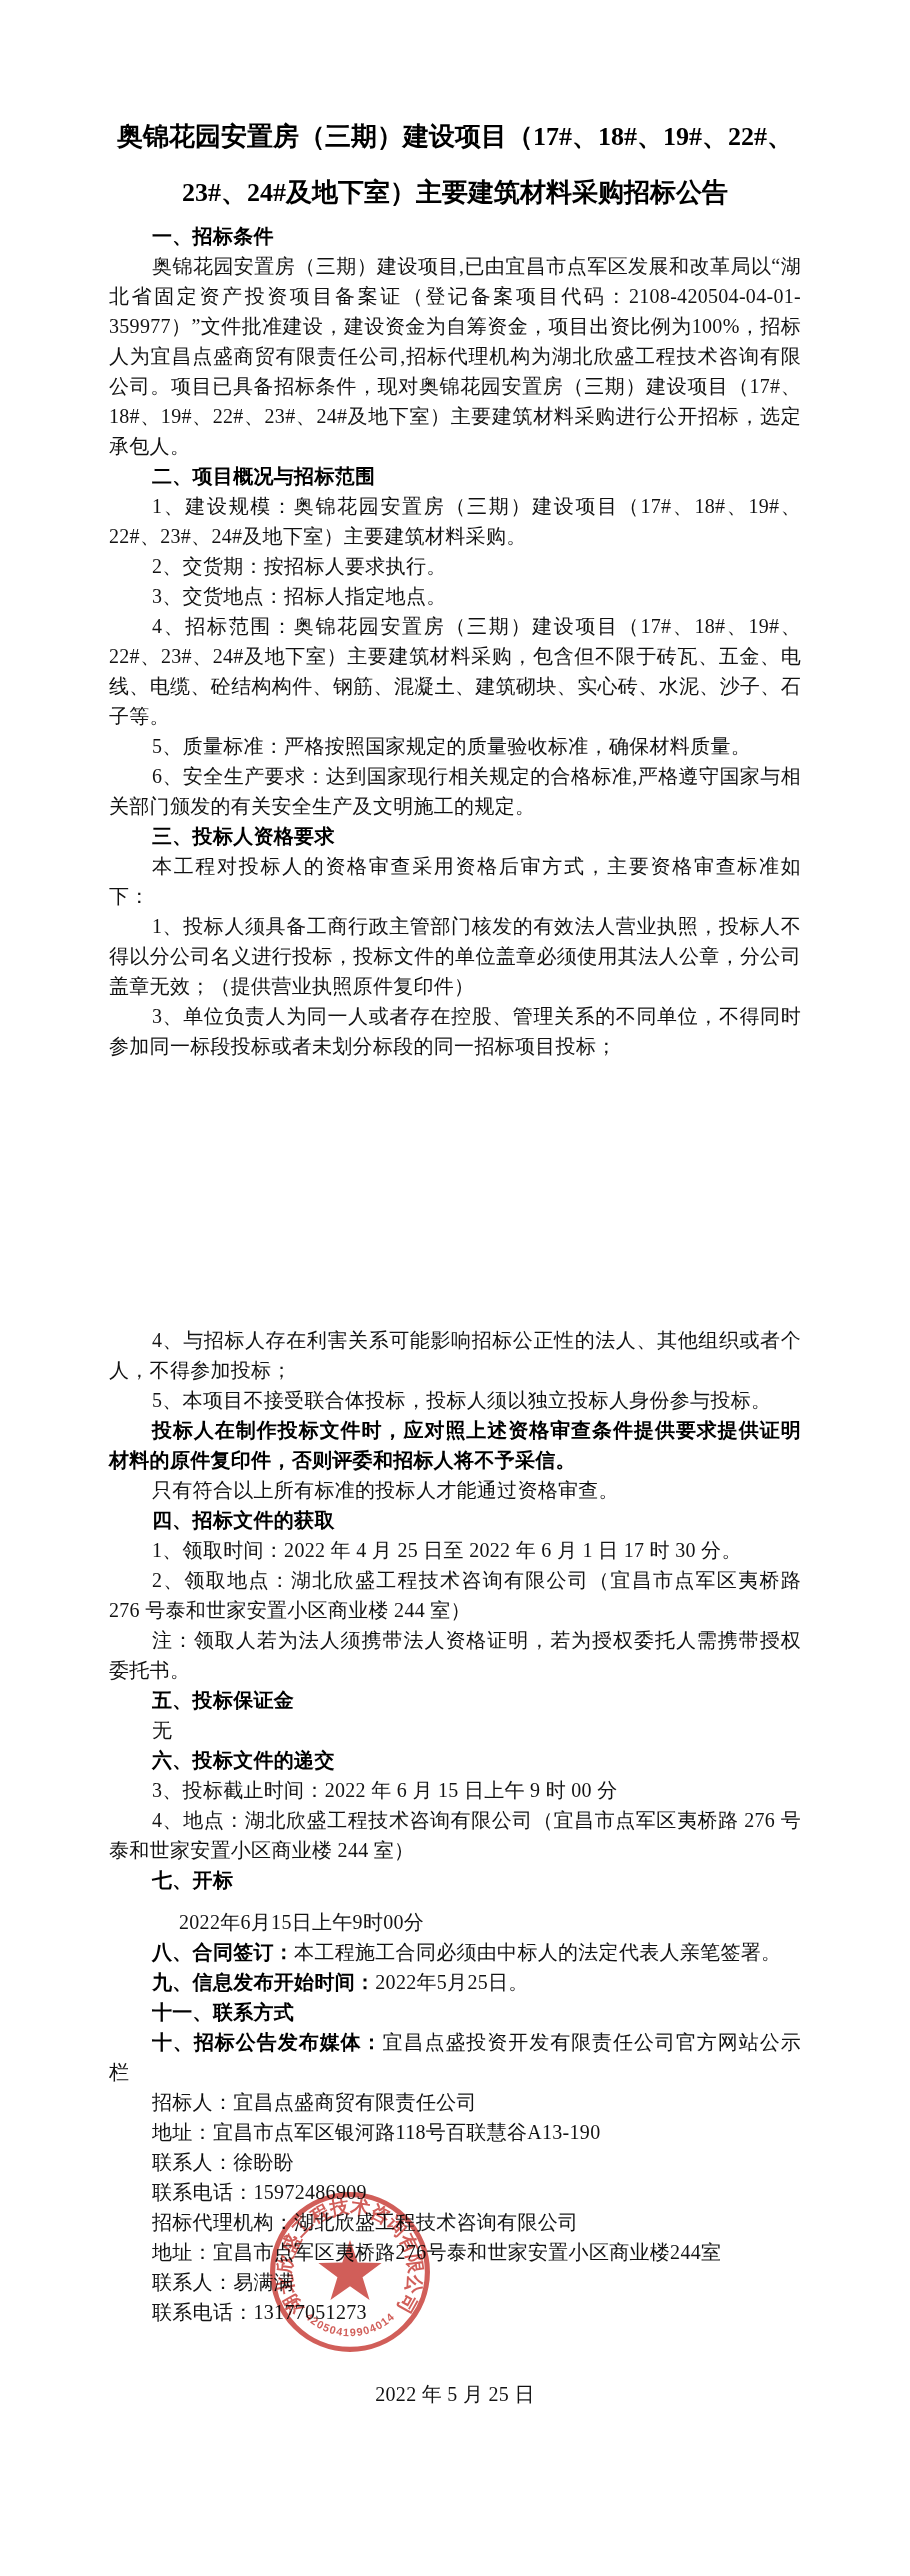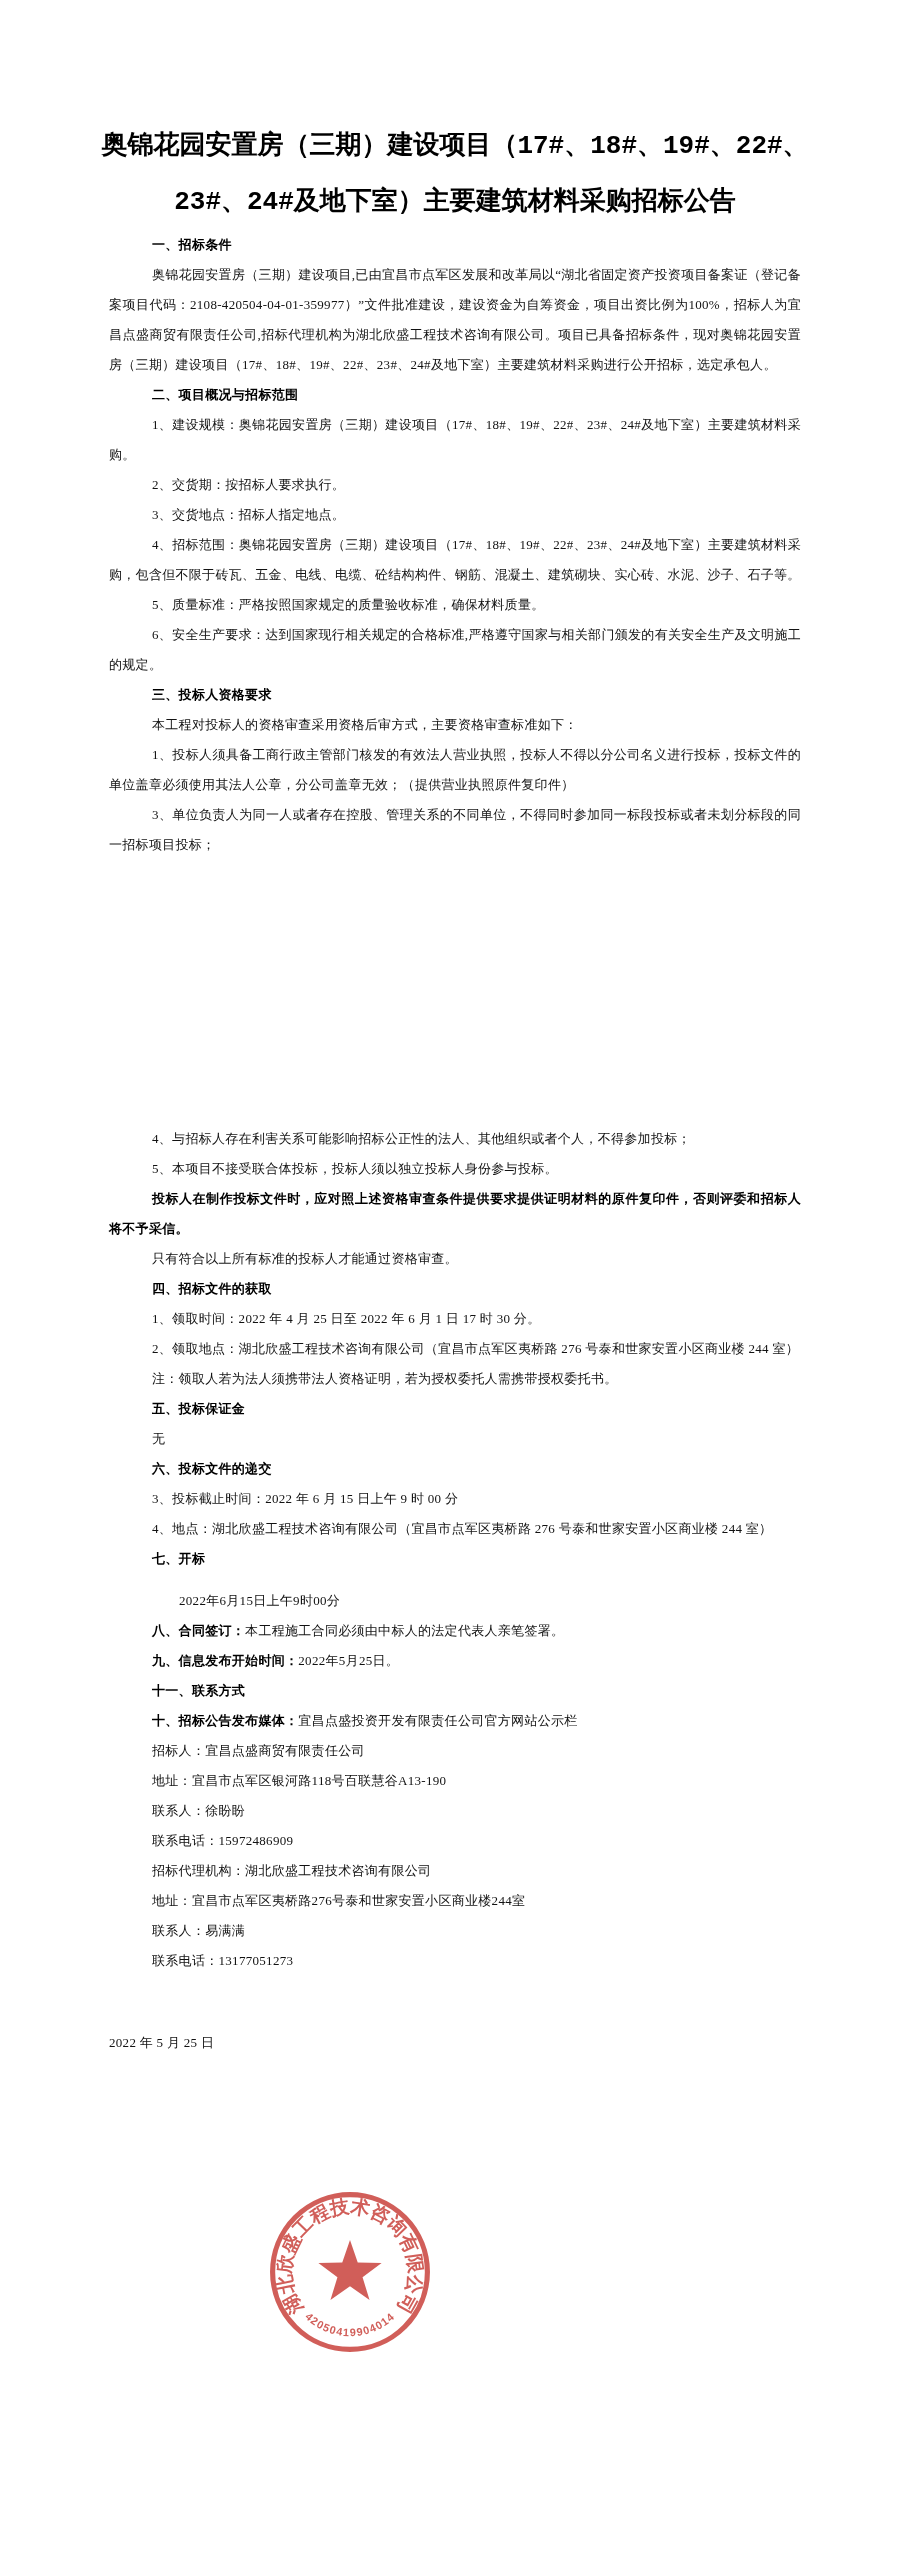--- a/index.html
+++ b/index.html
@@ -8,47 +8,46 @@
     width:910px;
     height:2576px;
     background:#ffffff;
     overflow:hidden;
     font-family:"Liberation Serif","DejaVu Serif",serif;
     color:#121212;
   }
   .title {
     padding:109px 57px 0 57px;
     text-align:center;
-    font-family:Liberation Mono, monospace;
+    font-family:Liberation Serif, serif;
     font-weight:700;
     font-size:26px;
     line-height:56px;
     color:#000;
-    margin-top:9px;
   }
   .title div { white-space:nowrap; }
   .docbody {
     position:relative;
     z-index:2;
     padding:0 109px;
   }
   .blk {
-    font-size:13px;
+    font-size:20px;
     line-height:30px;
     text-align:justify;
     letter-spacing:0.3px;
   }
   .p   { text-indent:43px; }
   .h   { text-indent:43px; font-family:"Liberation Sans","DejaVu Sans",sans-serif; font-weight:700; color:#000; }
   .pb  { text-indent:43px; font-weight:700; color:#000; }
   .pi  { text-indent:70px;margin-top:12px; }
   .mix { text-indent:43px; }
   .bseg{ font-family:Liberation Serif, serif; font-weight:700; color:#000; }
   .gap { height:264px; }
-  .date{ text-align:left; text-indent:0; margin-top:52px; }
+  .date{ text-align:center; text-indent:0; margin-top:52px; }
   .stamp-wrap {
     position:absolute;
     left:264px;
     top:2186px;
     width:172px;
     height:172px;
     z-index:3;
     mix-blend-mode:multiply;
     opacity:0.85;
     color:#c9423c;

